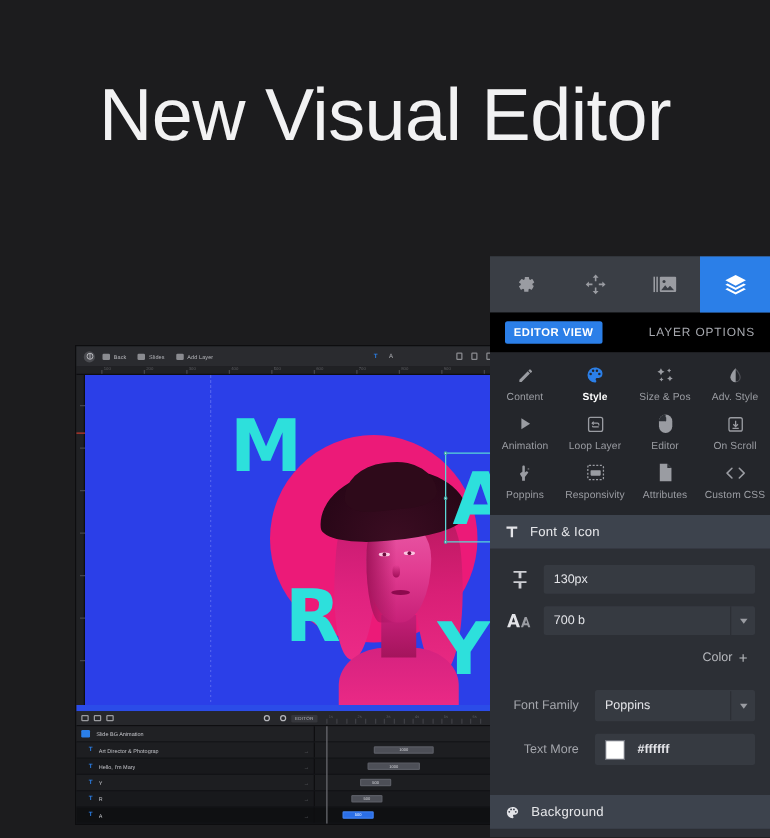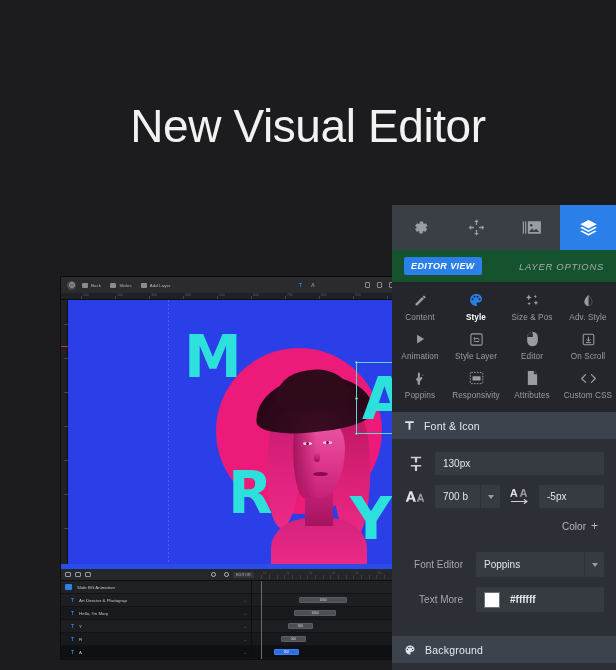--- a/index.html
+++ b/index.html
@@ -8,22 +8,22 @@
     background: #1c1c1e;
     font-family: "Liberation Sans", sans-serif;
     overflow: hidden;
   }
   .stage { position: relative; width: 616px; height: 670px; background: #1c1c1e; }
 
   
   .hero { position: absolute; left: 0; top: 0; width: 616px; height: 200px;
           display: flex; flex-direction: column; align-items: center; justify-content: flex-start;
           padding-top: 62px; }
-  .hero-title { font-size: 46px; font-weight: 300; color: #f2f2f3; letter-spacing: -0.4px;
-                line-height: 1.05; white-space: nowrap; margin-top: 40px; }
+  .hero-title { font-size: 59px; font-weight: 300; color: #f2f2f3; letter-spacing: -0.4px;
+                line-height: 1.05; white-space: nowrap; }
   .hero-sub { margin-top: 17px; font-size: 17px; font-weight: 400; color: #9a9a9e;
               letter-spacing: 0.1px; white-space: nowrap; }
 
   
   .editor { position: absolute; left: 60px; top: 276px; width: 340px; height: 384px;
             background: #1e1f22; border: 1px solid #0d0d0f; overflow: hidden; }
 
   .ed-toolbar { position: relative; height: 16px; background: #2a2b2f;
                 display: flex; align-items: center; padding: 0 4px; }
   .ed-logo { width: 9px; height: 9px; border-radius: 50%; background: #4a4b50; margin: 0 6px 0 2px;
@@ -143,22 +143,22 @@
 
   
   .panel { position: absolute; left: 392px; top: 205px; width: 224px; height: 465px;
            background: #2c2f35; overflow: hidden; }
 
   .p-tabs { height: 45px; display: flex; background: #3a3e45; }
   .p-tab { flex: 1; display: flex; align-items: center; justify-content: center; cursor: pointer; }
   .p-tab.active { background: #2b7fe8; }
   .p-tab svg { display: block; }
 
-  .p-subbar { height: 32px; background: #14532d; display: flex; align-items: center;
-              justify-content: space-between; padding: 0 12px; font-style: italic; }
+  .p-subbar { height: 32px; background: #000000; display: flex; align-items: center;
+              justify-content: space-between; padding: 0 12px; }
   .chip { background: #2b7fe8; color: #fff; font-size: 9px; font-weight: 700;
           letter-spacing: .4px; padding: 4px 7px; border-radius: 2px; }
   .p-subbar .right-lbl { font-size: 9.5px; color: #a8aab0; letter-spacing: .7px; font-weight: 400; }
 
   .p-grid { background: #24262b; padding: 10px 0 12px; display: grid;
             grid-template-columns: repeat(4, 1fr); row-gap: 9px; }
   .g-item { display: flex; flex-direction: column; align-items: center; gap: 5px; cursor: pointer; }
   .g-ico { height: 16px; display: flex; align-items: center; justify-content: center; }
   .g-lbl { font-size: 8.2px; color: #9a9ca2; letter-spacing: .1px; white-space: nowrap; }
   .g-item.active .g-lbl { color: #fff; font-weight: 700; }
@@ -513,21 +513,21 @@
 
       <div class="g-item">
         <span class="g-ico">
           <svg width="15" height="15" viewBox="0 0 24 24">
               <rect x="3" y="3" width="18" height="18" rx="2.4" fill="none" stroke="#9a9ca2" stroke-width="1.7"></rect>
               <path d="M8 10.5h6.5a1.6 1.6 0 011.6 1.6v1.4" fill="none" stroke="#9a9ca2" stroke-width="1.5"></path>
               <path d="M9.6 8.6L7.6 10.5l2 1.9" fill="none" stroke="#9a9ca2" stroke-width="1.5"></path>
               <path d="M16 15.2h-6.5a1.6 1.6 0 01-1.6-1.6" fill="none" stroke="#9a9ca2" stroke-width="1.5"></path>
             </svg>
         </span>
-        <span class="g-lbl">Style Layer</span>
+        <span class="g-lbl">Loop Layer</span>
       </div>
 
       <div class="g-item">
         <span class="g-ico">
           <svg width="13" height="16" viewBox="0 0 18 24">
               <rect x="1" y="1" width="16" height="22" rx="8" fill="#9a9ca2"></rect>
               <path d="M9 1a8 8 0 00-8 8h8z" fill="#2c2f35"></path>
               <rect x="8.3" y="4" width="1.4" height="5" rx="0.7" fill="#2c2f35"></rect>
             </svg>
         </span>
@@ -615,41 +615,31 @@
                 <path fill="#9a9ca2" d="M17.6 4.5h2l3.6 10h-2.2l-.7-2h-3.5l-.7 2h-2.2zm.3 6.1h2.2l-1.1-3.4z"></path>
               </svg>
           </span>
           <span class="f-select">
             <span class="sv">700 b</span>
             <span class="sarrow">
                 <span class="caret"></span>
               </span>
           </span>
         </div>
-        <div class="f-half">
-          <span class="f-ico">
-            <svg width="20" height="17" viewBox="0 0 24 20">
-                <path fill="#e3e4e8" d="M3.4 1h2.3L9 10.2H6.9l-.6-1.9H2.8l-.6 1.9H0.1zM3.3 6.7h2.5L4.6 3.1z"></path>
-                <path fill="#9a9ca2" d="M15 1h2.3l3.3 9.2h-2.1l-.6-1.9h-3.5l-.6 1.9h-2.1zM15 6.7h2.5l-1.2-3.6z"></path>
-                <path d="M1.5 16h18M17 13.6L20.5 16 17 18.4" fill="none" stroke="#cdced3" stroke-width="1.3" stroke-linecap="round" stroke-linejoin="round"></path>
-              </svg>
-          </span>
-          <span class="f-input">-5px</span>
-        </div>
       </div>
 
       <div class="more-row">
         <span class="more-lbl">Color</span>
         <span class="more-plus">+</span>
       </div>
     </div>
 
     <div class="sec-body2">
       <div class="lrow">
-        <span class="lab">Font Editor</span>
+        <span class="lab">Font Family</span>
         <span class="ctl">
           <span class="f-select" style="height:25px;display:flex">
             <span class="sv">Poppins</span>
             <span class="sarrow">
                 <span class="caret"></span>
               </span>
           </span>
         </span>
       </div>
 

